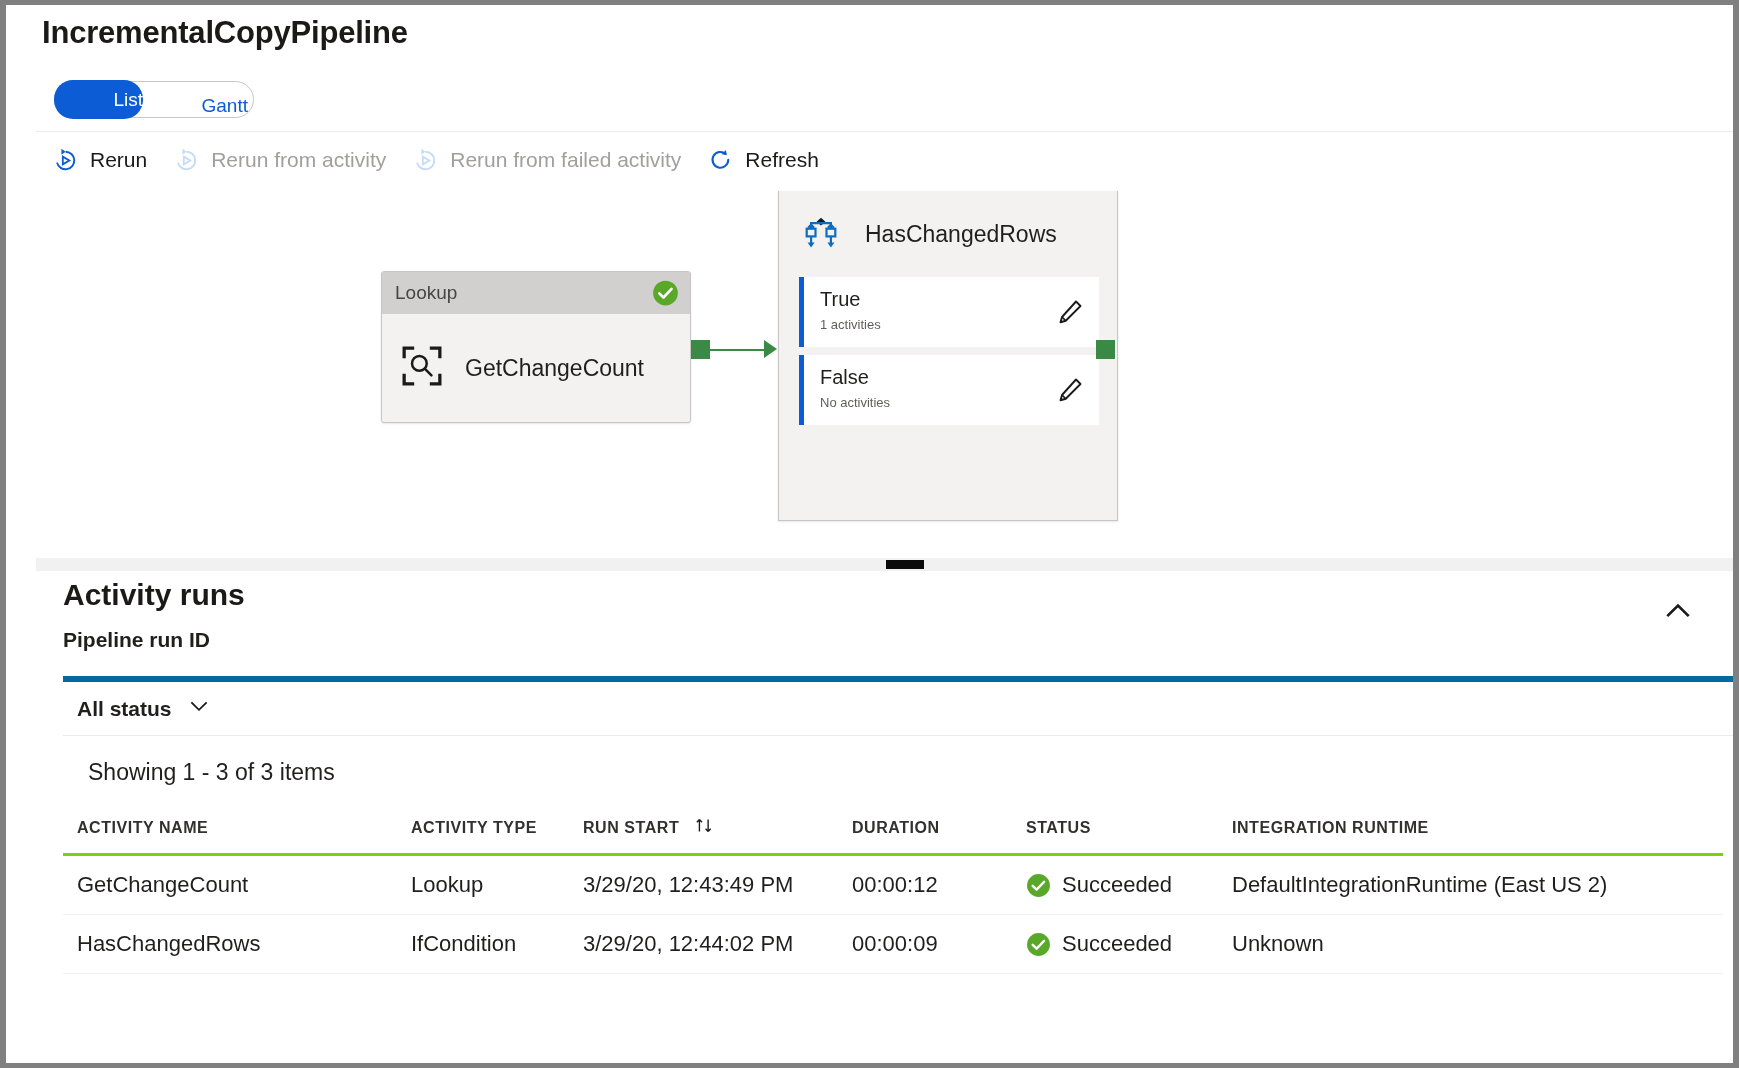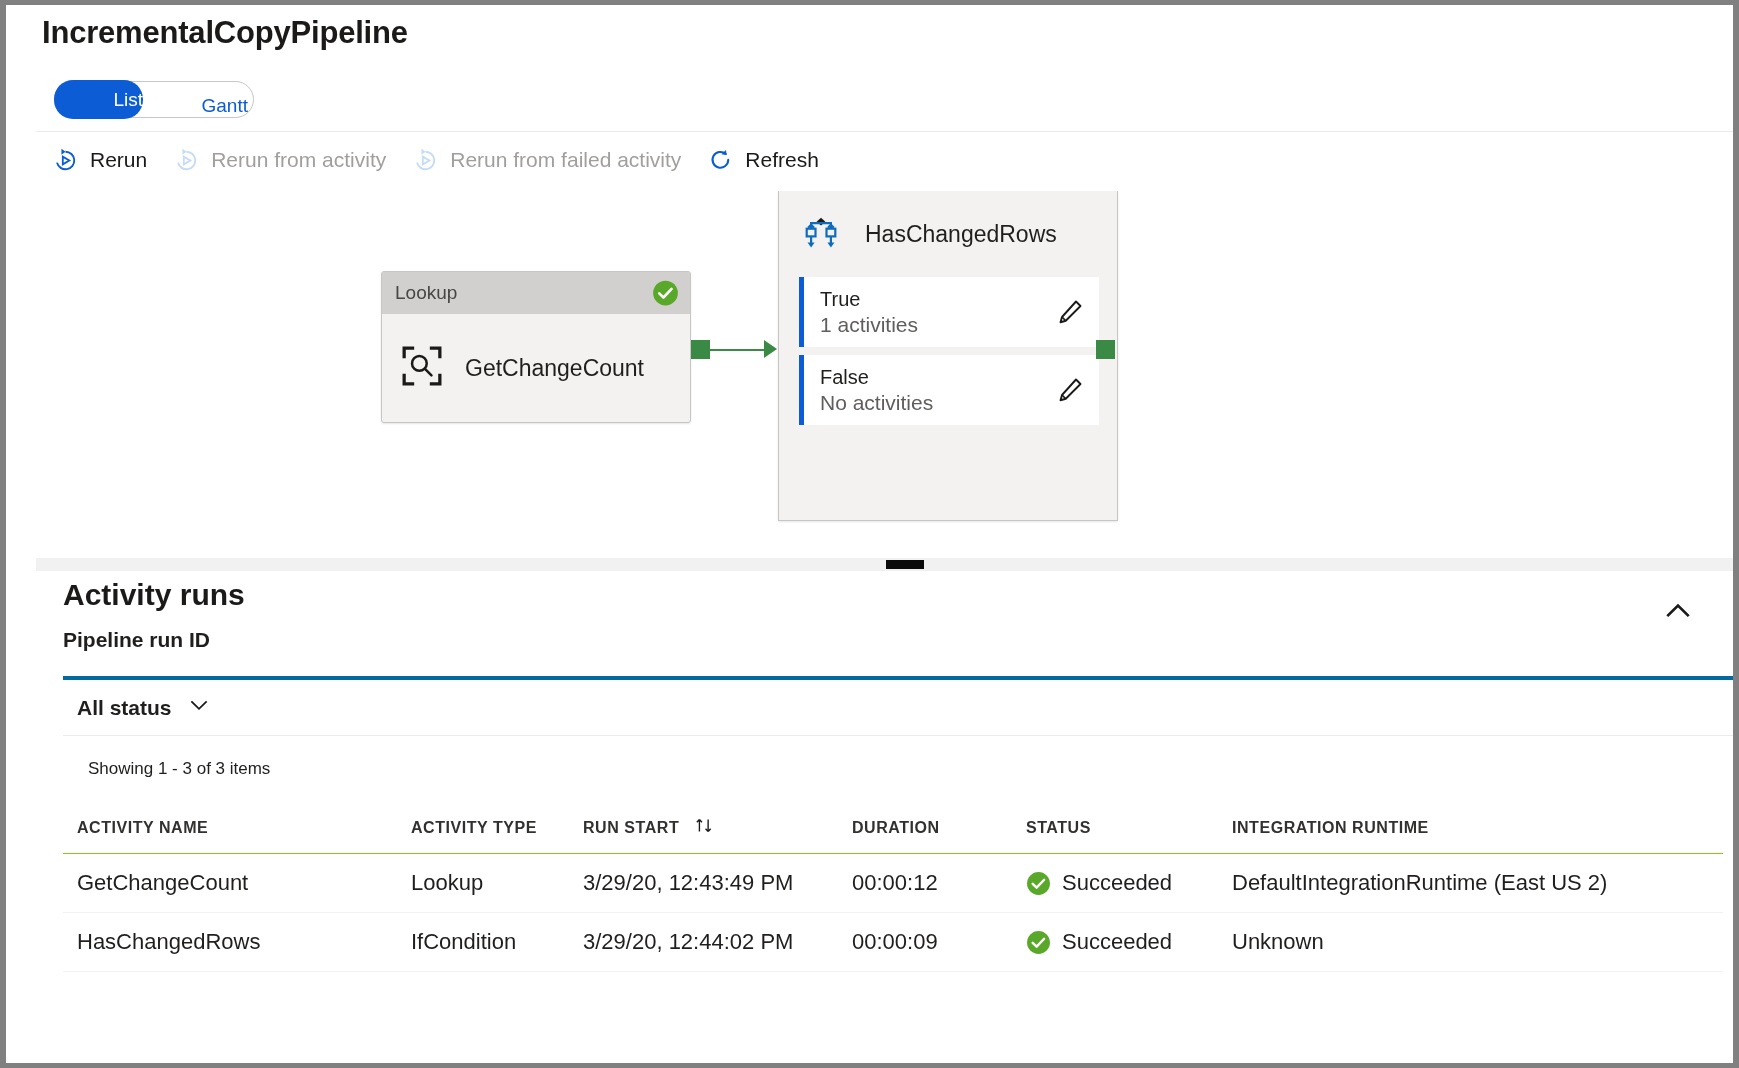--- a/index.html
+++ b/index.html
@@ -179,21 +179,21 @@
     background: #ffffff;
     display: flex;
     align-items: center;
     position: relative;
     border-left: 5px solid #0b5cd5;
     box-sizing: border-box;
   }
   .branch + .branch { margin-top: 8px; }
   .branch-texts { padding-left: 16px; }
   .branch-name { font-size: 20px; color: #201f1e; line-height: 26px; }
-  .branch-sub { font-size: 21px; color: #605e5c; line-height: 26px; }
+  .branch-sub { font-size: 13px; color: #605e5c; line-height: 26px; }
   .branch-edit {
     position: absolute; right: 14px; top: 50%;
     transform: translateY(-50%);
     width: 30px; height: 30px;
     cursor: pointer;
   }
 
   .conn-square {
     position: absolute;
     width: 19px; height: 19px;
@@ -251,54 +251,54 @@
     font-size: 21px;
     color: #201f1e;
     display: flex; gap: 12px;
   }
   .runid-label { font-weight: bold; }
 
   .filter-bar {
     position: absolute;
     left: 57px; top: 105px;
     width: 1670px; height: 60px;
-    border-top: 4px solid #0369a1;
+    border-top: 6px solid #0369a1;
     border-bottom: 1px solid #edebe9;
     box-sizing: border-box;
     display: flex; align-items: center;
     padding-left: 14px;
   }
   .filter-btn {
     display: flex; align-items: center; gap: 14px;
     font-size: 21px; font-weight: bold; color: #201f1e;
     cursor: pointer;
   }
 
   .showing {
     position: absolute;
     left: 82px; top: 188px;
-    font-size: 17px;
+    font-size: 23px;
     color: #201f1e;
   }
 
   table.runs-table {
     position: absolute;
     left: 57px; top: 232px;
     width: 1660px;
     border-collapse: collapse;
     table-layout: fixed;
   }
   table.runs-table th {
     text-align: left;
     font-size: 16px;
     font-weight: bold;
     color: #323130;
     letter-spacing: 0.55px;
     padding: 12px 0 12px 14px;
-    border-bottom: 1px solid #84cc16;
+    border-bottom: 3px solid #84cc16;
     white-space: nowrap;
   }
   table.runs-table td {
     font-size: 22px;
     color: #201f1e;
     padding: 16px 0 16px 14px;
     border-bottom: 1px solid #f3f2f1;
     white-space: nowrap;
   }
   .c1 { width: 320px; }

